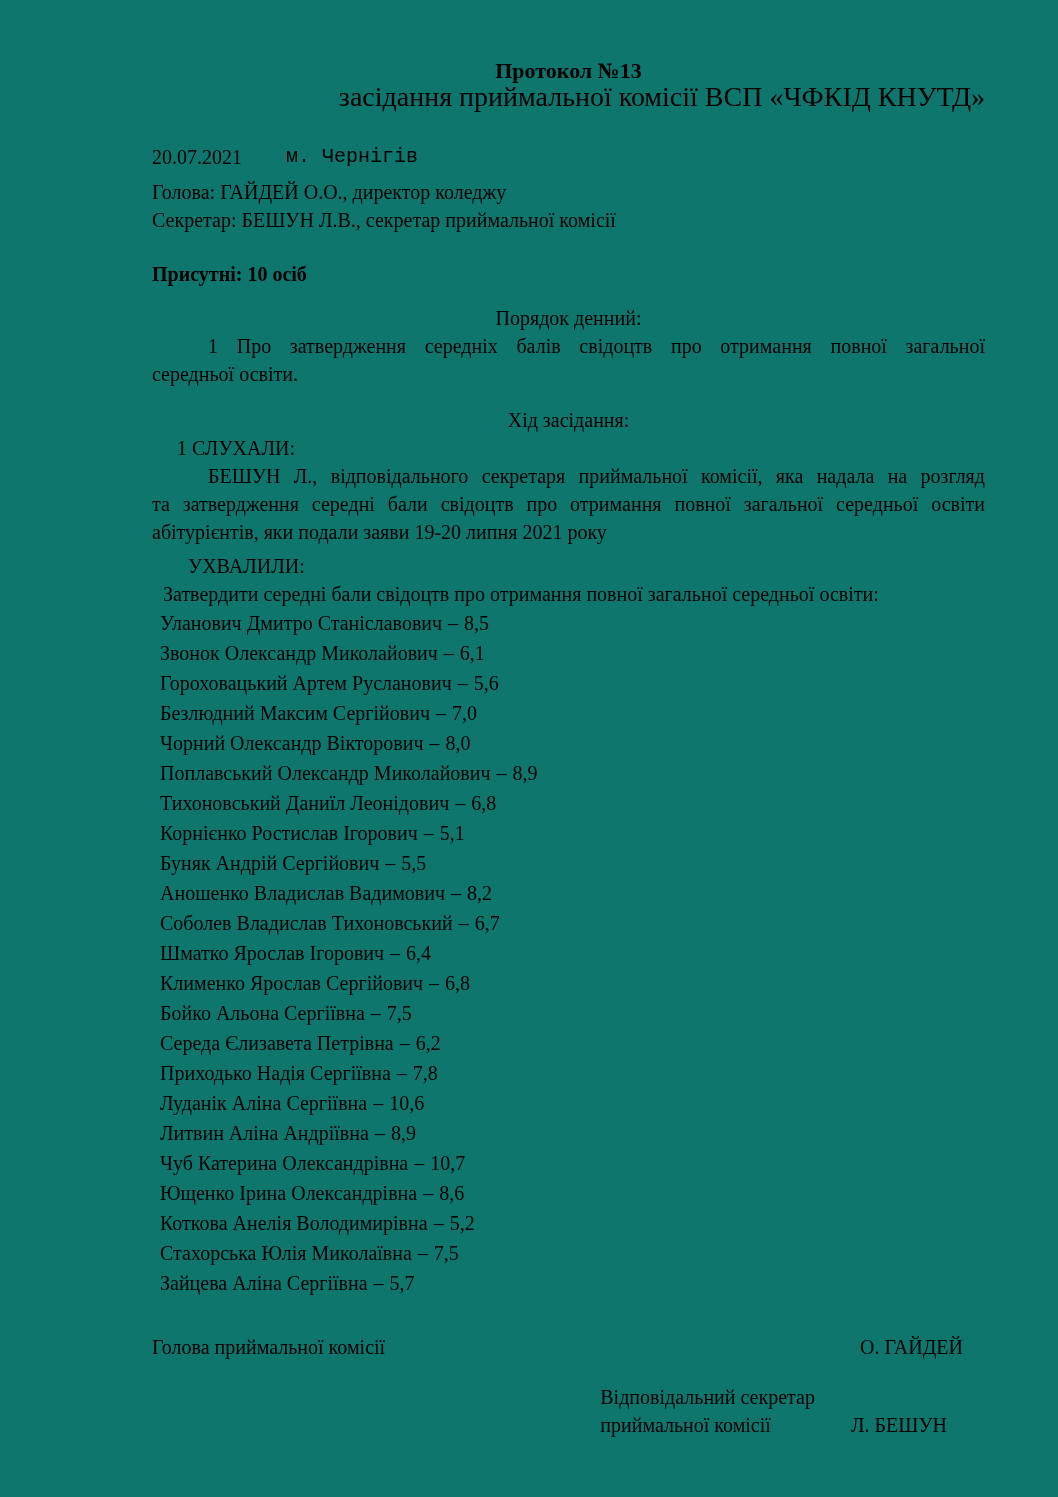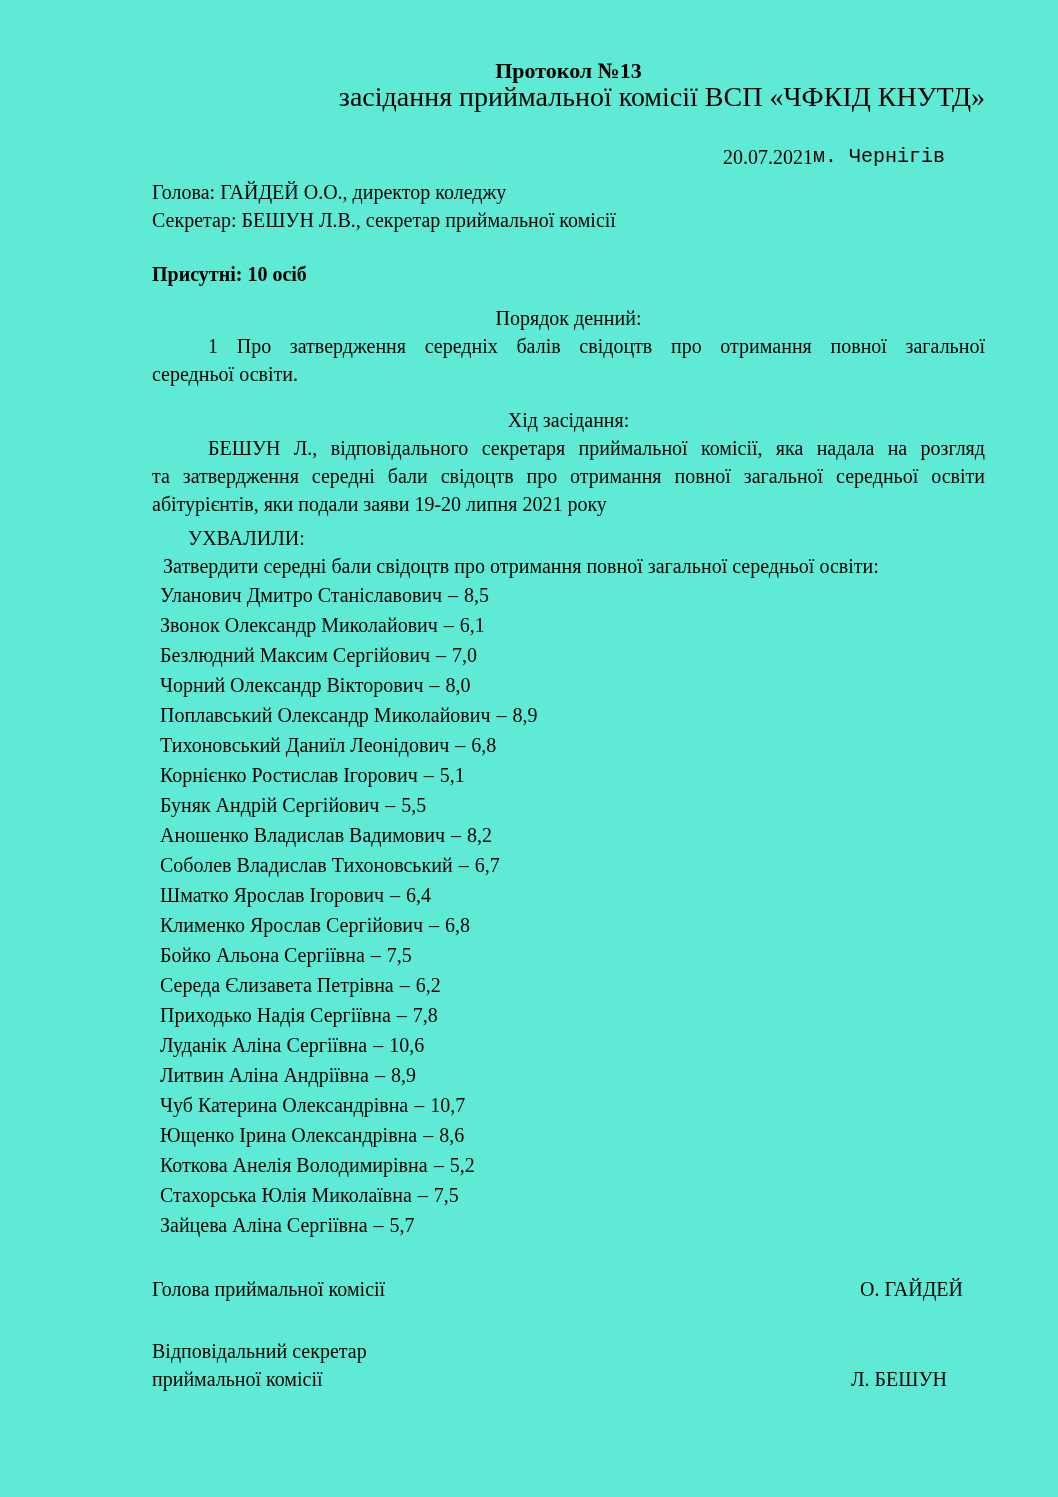--- a/index.html
+++ b/index.html
@@ -5,43 +5,44 @@
   html, body {
     margin: 0;
     padding: 0;
     background: #ffffff;
   }
   .page {
     position: relative;
     width: 1058px;
     height: 1497px;
     box-sizing: border-box;
-    background: #5eead4;
+    background: #0f766e;
     color: #000000;
     font-family: "Liberation Serif", "DejaVu Serif", serif;
     font-size: 20px;
     padding: 58px 73px 0 152px;
     overflow: hidden;
   }
   .doc-title {
     text-align: center;
     font-weight: bold;
     font-size: 22px;
     line-height: 26px;
   }
   .doc-subtitle {
     text-align: right;
     font-size: 28px;
     line-height: 26px;
   }
   .dateline {
     margin-top: 34px;
     display: flex;
-    justify-content: flex-end;
+    justify-content: flex-start;
     line-height: 26px;
+    gap: 44px;
   }
   .dateline .city { padding-right: 40px; font-family: Liberation Mono, monospace; }
   .officials { margin-top: 8px; }
   .officials .line { line-height: 28px; }
   .present { margin-top: 26px; line-height: 28px; font-weight: bold; }
   .h-center {
     text-align: center;
     line-height: 28px;
   }
   .h-agenda { margin-top: 16px; text-align: center; }
@@ -65,25 +66,26 @@
   .signatures { }
   .sig-row-1 {
     margin-top: 35px;
     display: flex;
     justify-content: space-between;
     align-items: baseline;
     line-height: 28px;
   }
   .sig-row-1 .sig-name { padding-right: 22px; }
   .sig-row-2 {
-    margin-top: 34px;
+    margin-top: 22px;
     display: flex;
-    justify-content: space-between;
+    justify-content: flex-end;
     align-items: flex-end;
     line-height: 28px;
+    gap: 36px;
   }
   .sig-row-2 .sig-name { padding-right: 38px; }
 </style>
 </head>
 <body>
 
 <div class="page">
 
   <div class="doc-title">Протокол №13</div>
 
@@ -105,39 +107,43 @@
   <div class="h-center h-agenda">Порядок денний:</div>
 
   <div class="para agenda-par">
 
   <div class="line">1 Про затвердження середніх балів свідоцтв про отримання повної загальної</div>
       <div class="line">середньої освіти.</div>
     </div>
 
   <div class="h-center h-course">Хід засідання:</div>
 
+  <div class="sluhaly">1 СЛУХАЛИ:</div>
 
   <div class="para hearing-par">
 
   <div class="line">БЕШУН Л.,  відповідального секретаря приймальної комісії, яка надала на розгляд</div>
       <div class="line">та затвердження середні бали свідоцтв про отримання повної загальної середньої освіти</div>
       <div class="line">абітурієнтів, яки подали заяви 19-20 липня 2021 року</div>
     </div>
 
   <div class="uhvalyly">УХВАЛИЛИ:</div>
 
   <div class="resolution-intro">Затвердити середні бали свідоцтв про отримання повної загальної середньої освіти:</div>
 
   <div class="students">
 
   <div class="student">
       <span>Уланович Дмитро Станіславович</span><span class="dash">–</span><span>8,5</span>
     </div>
       <div class="student">
       <span>Звонок Олександр Миколайович</span><span class="dash">–</span><span>6,1</span>
+    </div>
+      <div class="student">
+      <span>Гороховацький Артем Русланович</span><span class="dash">–</span><span>5,6</span>
     </div>
       <div class="student">
       <span>Безлюдний Максим Сергійович</span><span class="dash">–</span><span>7,0</span>
     </div>
       <div class="student">
       <span>Чорний Олександр Вікторович</span><span class="dash">–</span><span>8,0</span>
     </div>
       <div class="student">
       <span>Поплавський Олександр Миколайович</span><span class="dash">–</span><span>8,9</span>
     </div>

